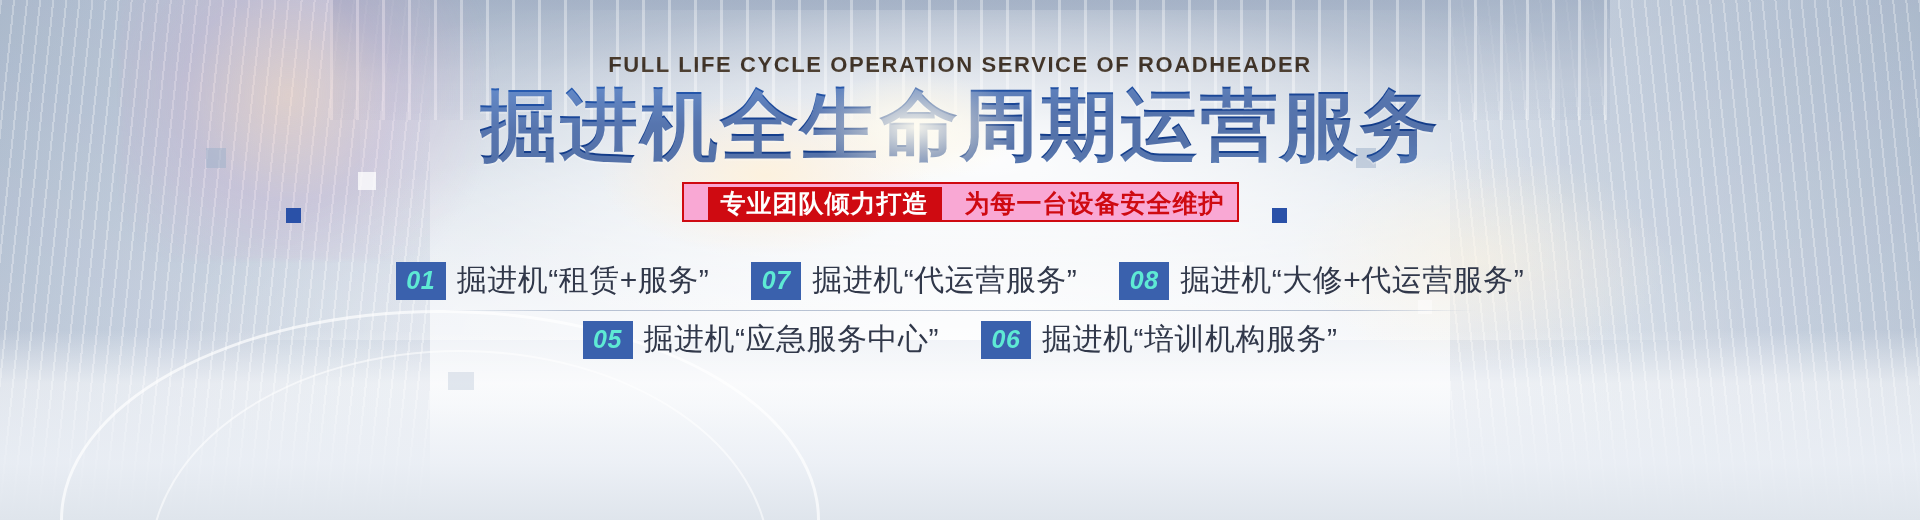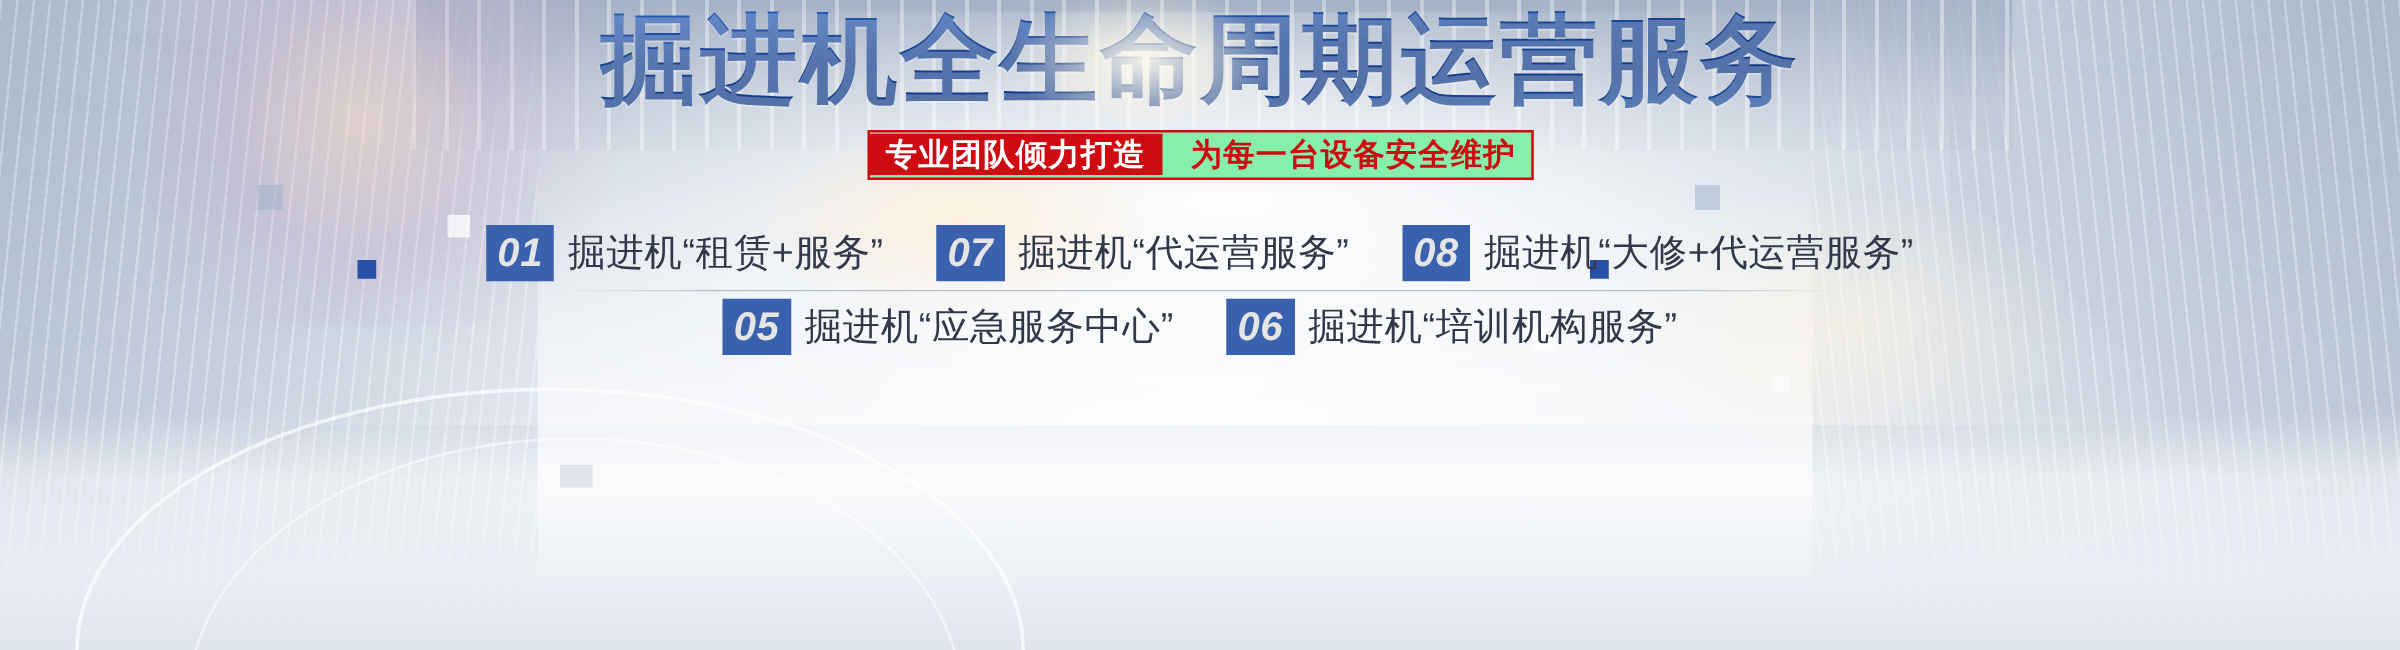--- a/index.html
+++ b/index.html
@@ -135,24 +135,25 @@
   }
   .headline-flare {
     position: absolute; left: 330px; top: -14px; width: 210px; height: 110px;
     background: radial-gradient(ellipse at 50% 50%, rgba(255,252,240,0.92) 0%, rgba(255,248,230,0.42) 38%, rgba(255,255,255,0) 72%);
     pointer-events: none;
   }
 
   .redbar {
     margin-top: 16px;
     display: flex;
-    align-items: center;
+    align-items: flex-end;
     border: 2px solid #cf0a11;
-    background: #86efac;
+    background: #f9a8d4;
     height: 40px;
+    padding-left: 24px;
   }
   .redbar-left {
     background: #cf0a11;
     color: #ffffff;
     font-size: 25px;
     font-weight: 700;
     letter-spacing: 1px;
     padding: 0 13px;
     display: flex; align-items: center;
     white-space: nowrap;
@@ -180,22 +181,22 @@
     gap: 42px;
     height: 58px;
   }
   .service-divider {
     width: 1030px; height: 1px;
     background: linear-gradient(90deg, rgba(150,165,190,0) 0%, rgba(150,165,190,0.65) 12%, rgba(150,165,190,0.65) 88%, rgba(150,165,190,0) 100%);
   }
   .service-item { display: flex; align-items: center; gap: 11px; white-space: nowrap; }
   .service-num {
     background: #3a61ad;
-    color: #e5e5e5;
-    font-size: 32px;
+    color: #5eead4;
+    font-size: 25px;
     font-weight: 700;
     font-style: italic;
     line-height: 1;
     padding: 6px 9px 7px 9px;
     letter-spacing: 0.5px;
     min-width: 50px;
     text-align: center;
   }
   .service-label {
     font-size: 30px;
@@ -229,20 +230,21 @@
   <div class="sq sq-blue" style="left:1272px; top:208px; width:15px; height:15px;"></div>
   <div class="sq sq-grey" style="left:206px; top:148px; width:20px; height:20px;"></div>
   <div class="sq sq-grey" style="left:1356px; top:148px; width:20px; height:20px;"></div>
   <div class="sq sq-white" style="left:358px; top:172px; width:18px; height:18px;"></div>
   <div class="sq sq-white" style="left:1226px; top:262px; width:18px; height:18px;"></div>
   <div class="sq sq-grey" style="left:448px; top:372px; width:26px; height:18px; opacity:.5;"></div>
   <div class="sq sq-white" style="left:1418px; top:300px; width:14px; height:14px; opacity:.6;"></div>
 
   <div class="content">
 
+    <div class="subtitle-en">FULL LIFE CYCLE OPERATION SERVICE OF ROADHEADER</div>
 
     <div class="headline">
       <span>掘进机全生命周期运营服务</span>
       <span class="headline-flare"></span>
     </div>
 
     <div class="redbar">
       <div class="redbar-left">专业团队倾力打造</div>
       <div class="redbar-right">为每一台设备安全维护</div>
     </div>

